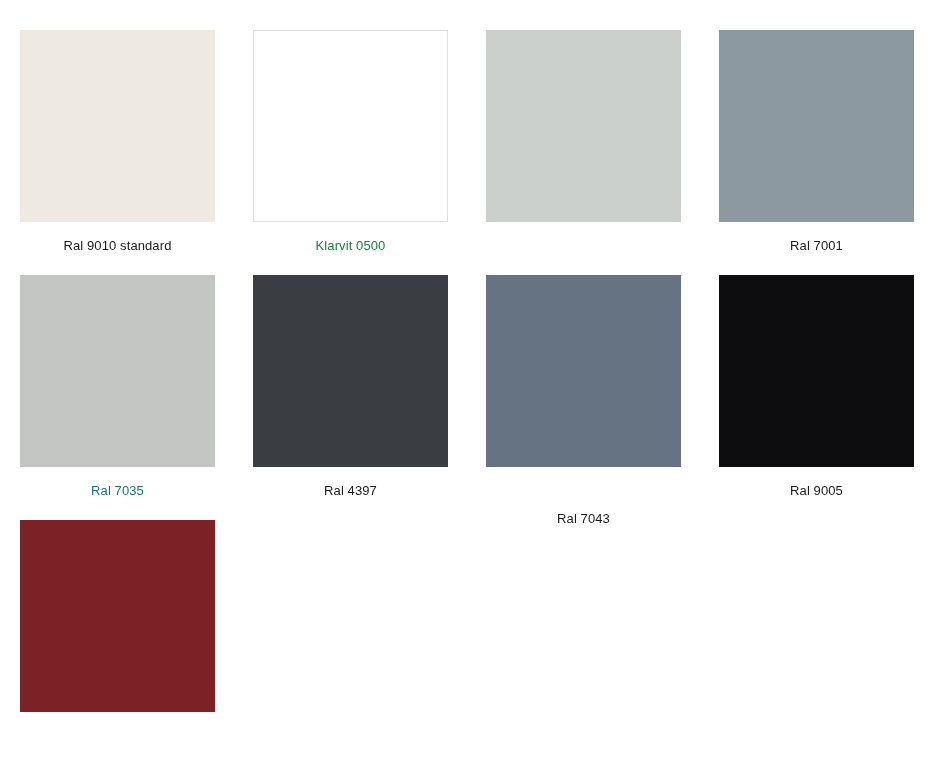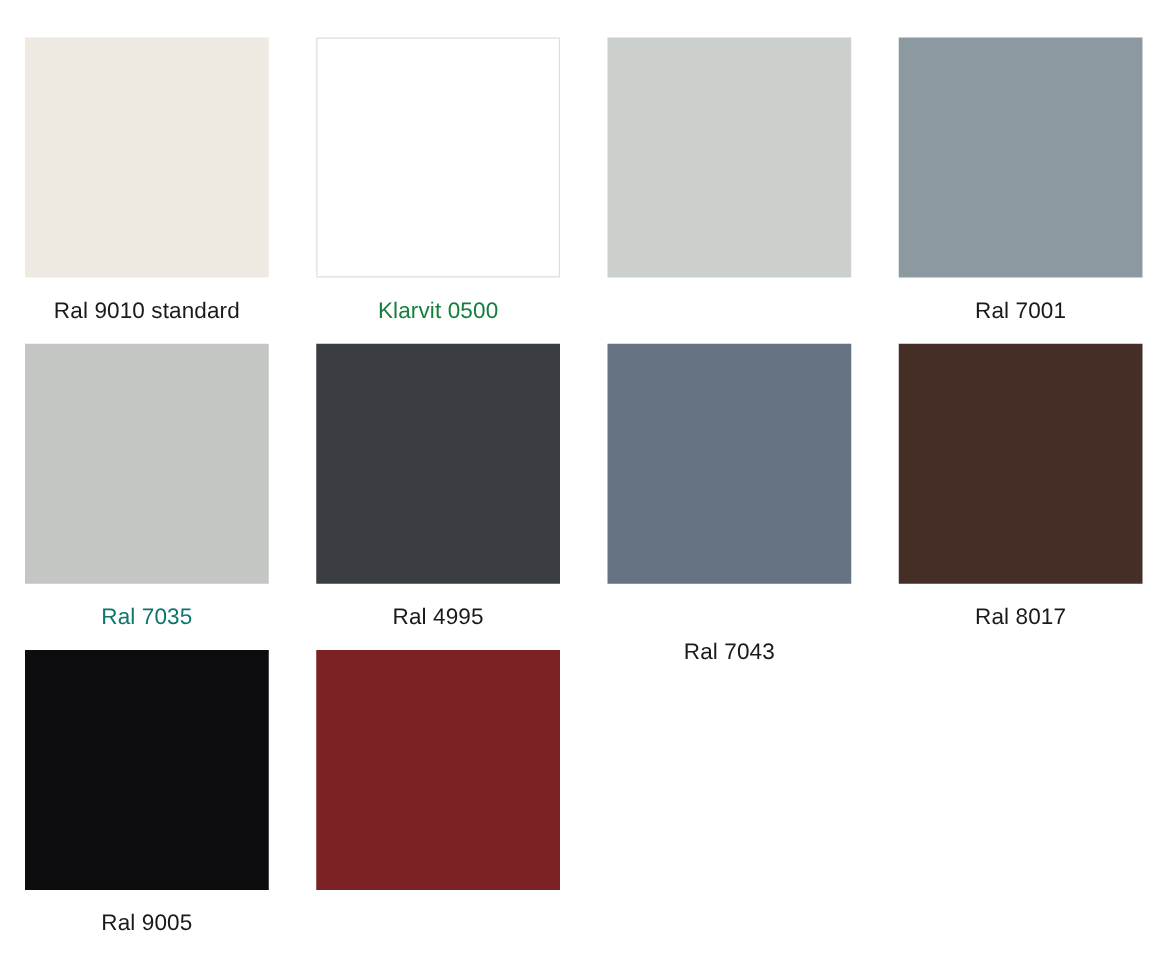--- a/index.html
+++ b/index.html
@@ -47,21 +47,21 @@
 
   .swatch-chip.bordered {
     border: 1px solid #dedede;
   }
 
   .swatch-label {
     display: block;
     width: 100%;
     text-align: center;
     font-family: "Liberation Sans", sans-serif;
-    font-size: 18px;
+    font-size: 13px;
     line-height: 1;
     color: #1a1a1a;
     padding-top: 17px;
     letter-spacing: 0.1px;
     white-space: nowrap;
   }
 </style>
 </head>
 <body style="background: rgb(255, 255, 255);">
 
@@ -80,29 +80,25 @@
     <div class="swatch-cell">
       <div class="swatch-chip" style="background: rgb(141, 153, 160);"></div>
       <span class="swatch-label" style="color: rgb(26, 26, 26);">Ral 7001</span>
     </div>
     <div class="swatch-cell">
       <div class="swatch-chip" style="background: rgb(196, 198, 196);"></div>
       <span class="swatch-label" style="color: #0f766e;">Ral 7035</span>
     </div>
     <div class="swatch-cell">
       <div class="swatch-chip" style="background: rgb(58, 62, 67);"></div>
-      <span class="swatch-label" style="color: rgb(26, 26, 26);">Ral 4995</span>
+      <span class="swatch-label" style="color: rgb(26, 26, 26);">Ral 4397</span>
     </div>
     <div class="swatch-cell">
       <div class="swatch-chip" style="background: rgb(102, 115, 130);"></div>
       <span class="swatch-label" style="color: rgb(26, 26, 26); margin-top: 28px;">Ral 7043</span>
-    </div>
-    <div class="swatch-cell">
-      <div class="swatch-chip" style="background: rgb(69, 46, 37);"></div>
-      <span class="swatch-label" style="color: rgb(26, 26, 26);">Ral 8017</span>
     </div>
     <div class="swatch-cell">
       <div class="swatch-chip" style="background: rgb(13, 13, 15);"></div>
       <span class="swatch-label" style="color: rgb(26, 26, 26);">Ral 9005</span>
     </div>
     <div class="swatch-cell">
       <div class="swatch-chip" style="background: rgb(124, 34, 37);"></div>
     </div>
   </main>
 

